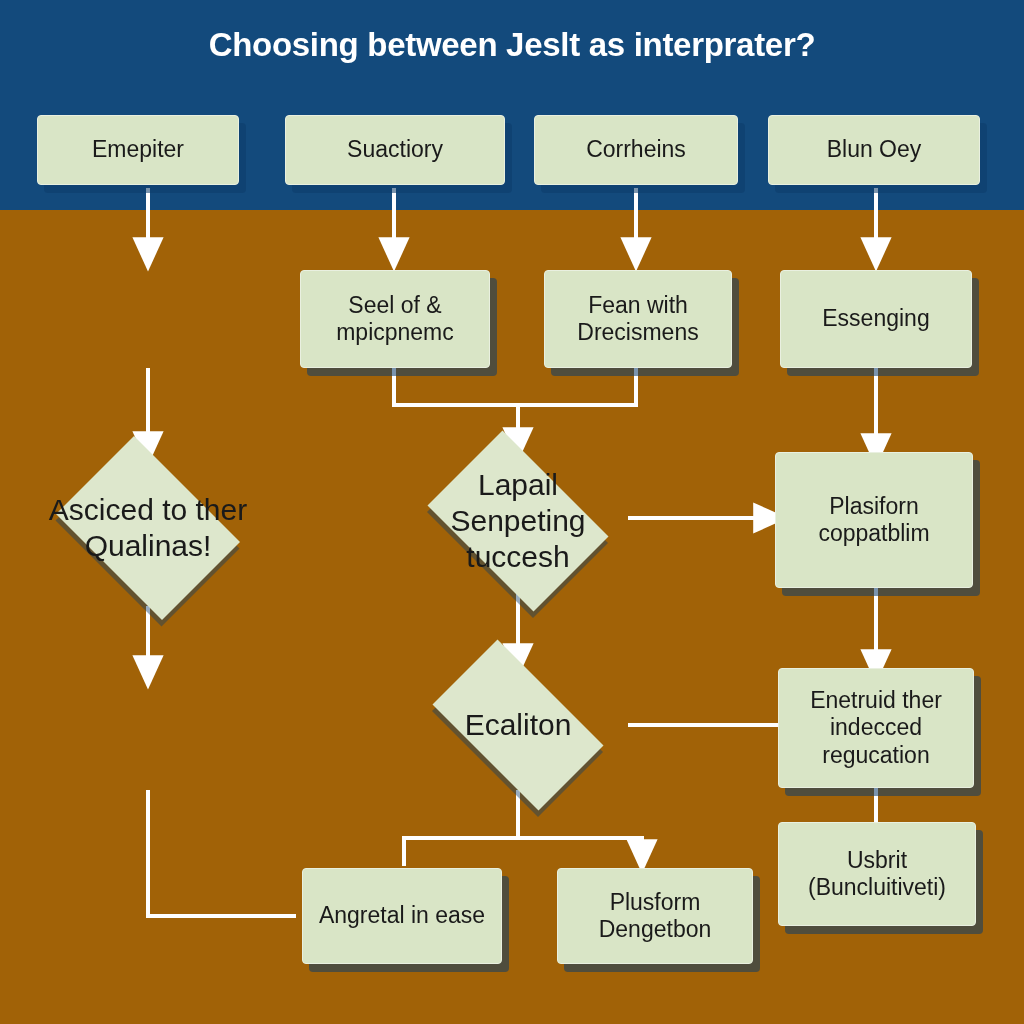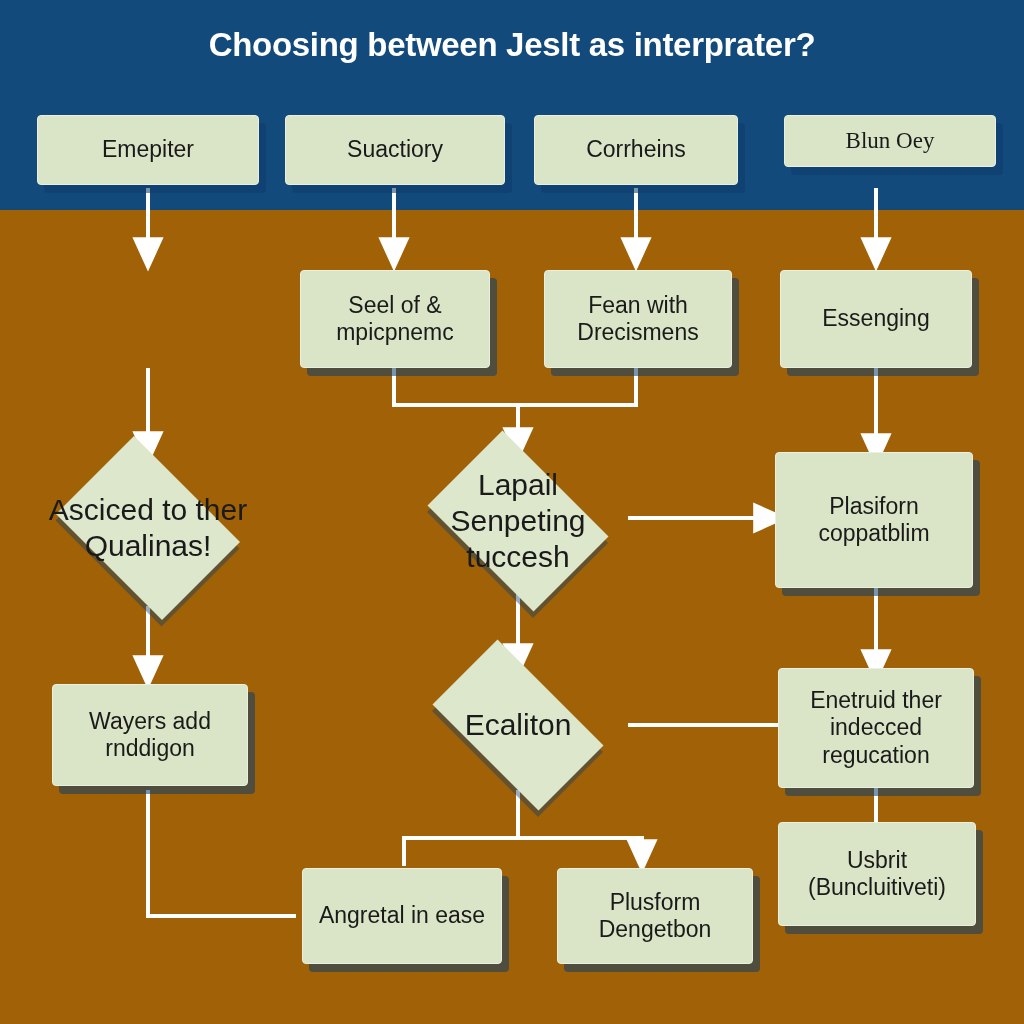--- a/index.html
+++ b/index.html
@@ -133,30 +133,30 @@
 
       <path d="M518 790 L518 838 L404 838 L404 866"></path>
       <path d="M518 838 L642 838 L642 856" marker-end="url(#arrowhead)"></path>
 
       <path d="M148 790 L148 916 L296 916"></path>
 
       <line x1="876" y1="788" x2="876" y2="856" marker-end="url(#arrowhead)"></line>
     </g>
   </svg>
 
-  <div class="node boxnode" style="left:37px; top:115px; width:222px; height:70px;">
+  <div class="node boxnode" style="left:37px; top:115px; width:202px; height:70px;">
     <span>Emepiter</span>
   </div>
   <div class="node boxnode" style="left:534px; top:115px; width:204px; height:70px;">
     <span>Corrheins</span>
   </div>
   <div class="node boxnode" style="left:285px; top:115px; width:220px; height:70px;">
     <span>Suactiory</span>
   </div>
-  <div class="node boxnode" style="left:784px; top:115px; width:212px; height:52px;font-family:Liberation Serif, serif;">
+  <div class="node boxnode" style="left:768px; top:115px; width:212px; height:70px;">
     <span>Blun Oey</span>
   </div>
 
   <div class="node boxnode" style="left:300px; top:270px; width:190px; height:98px;">
     <span>Seel of &amp; mpicpnemc</span>
   </div>
   <div class="node boxnode" style="left:544px; top:270px; width:188px; height:98px;">
     <span>Fean with Drecismens</span>
   </div>
   <div class="node boxnode" style="left:780px; top:270px; width:192px; height:98px;">
@@ -170,23 +170,20 @@
 
   <div class="diamond-wrap" style="left:412px; top:446px; width:212px; height:150px;">
     <div class="diamond-shape"></div>
     <div class="diamond-label">Lapail Senpeting tuccesh</div>
   </div>
 
   <div class="node boxnode" style="left:775px; top:452px; width:198px; height:136px;">
     <span>Plasiforn coppatblim</span>
   </div>
 
-  <div class="node boxnode" style="left:52px; top:684px; width:196px; height:102px;">
-    <span>Wayers add rnddigon</span>
-  </div>
 
   <div class="diamond-wrap" style="left:412px; top:660px; width:212px; height:130px;">
     <div class="diamond-shape"></div>
     <div class="diamond-label">Ecaliton</div>
   </div>
 
   <div class="node boxnode" style="left:778px; top:668px; width:196px; height:120px;">
     <span>Enetruid ther indecced regucation</span>
   </div>
 

